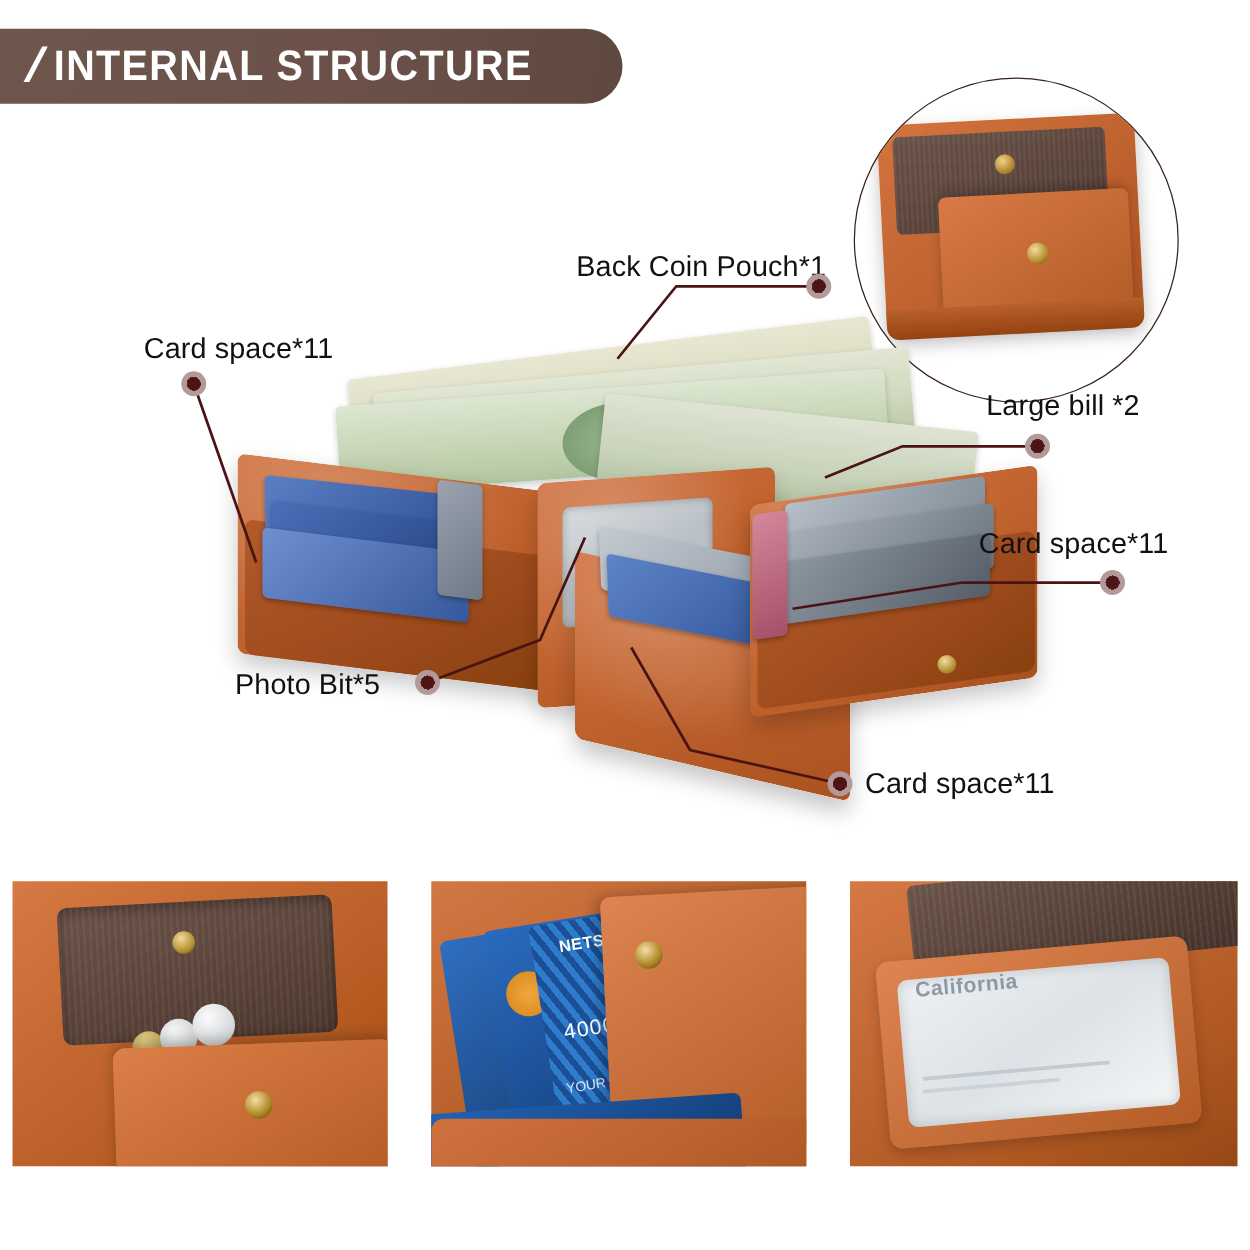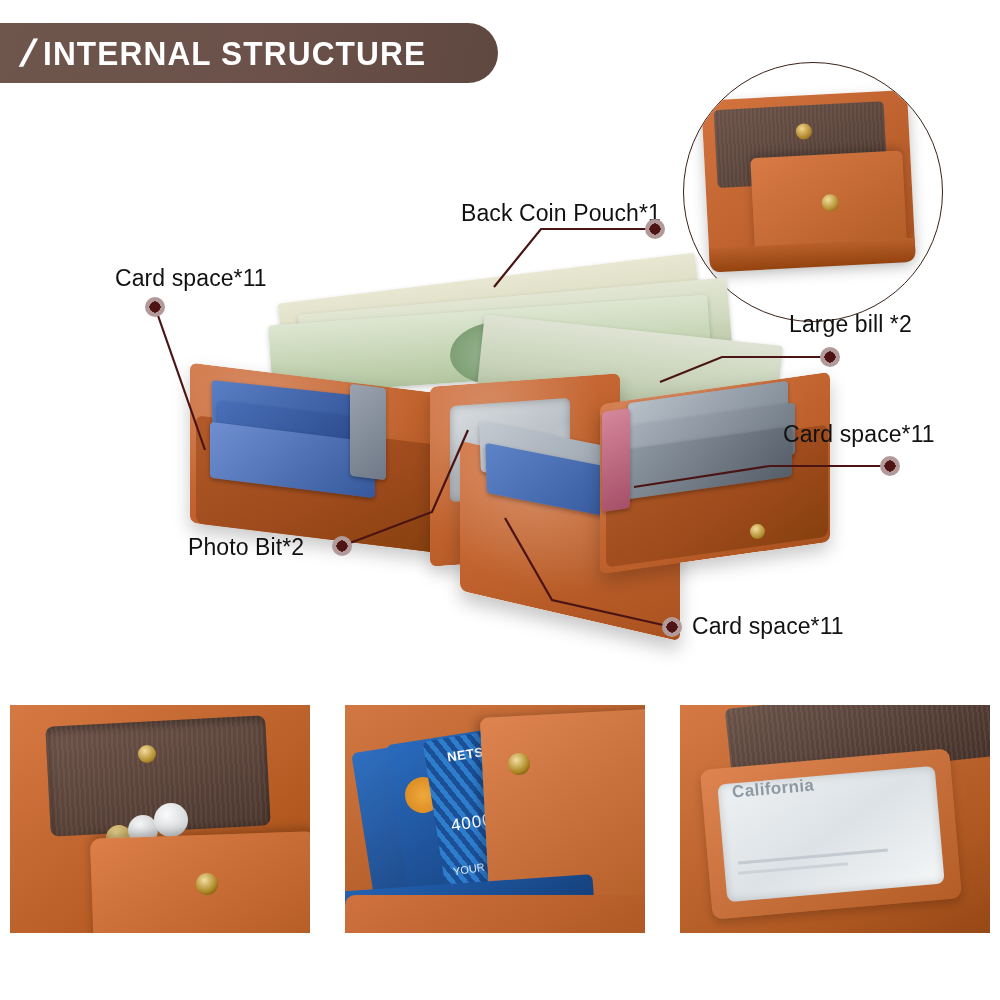--- a/index.html
+++ b/index.html
@@ -185,21 +185,21 @@
 
   <div id="callout-layer">
       <div class="callout" style="left: 447px; top: 200px; margin-left: 14px;">Back Coin Pouch*1</div>
       <div class="dot" style="left: 645px; top: 219px;"></div>
       <div class="callout" style="left: 115px; top: 265px;">Card space*11</div>
       <div class="dot" style="left: 145px; top: 297px;"></div>
       <div class="callout" style="left: 789px; top: 311px;">Large bill *2</div>
       <div class="dot" style="left: 820px; top: 347px;"></div>
       <div class="callout" style="left: 783px; top: 421px;">Card space*11</div>
       <div class="dot" style="left: 880px; top: 456px;"></div>
-      <div class="callout" style="left: 188px; top: 534px;">Photo Bit*2</div>
+      <div class="callout" style="left: 188px; top: 534px;">Photo Bit*5</div>
       <div class="dot" style="left: 332px; top: 536px;"></div>
       <div class="callout" style="left: 692px; top: 613px;">Card space*11</div>
       <div class="dot" style="left: 662px; top: 617px;"></div>
     </div>
 
   <div class="thumbs">
 
     <div class="thumb t1">
       <div style="position:absolute;left:-10px;top:-20px;width:330px;height:270px;
                   background:linear-gradient(145deg,#d97b46,#b2581f 70%,#9a4712);

